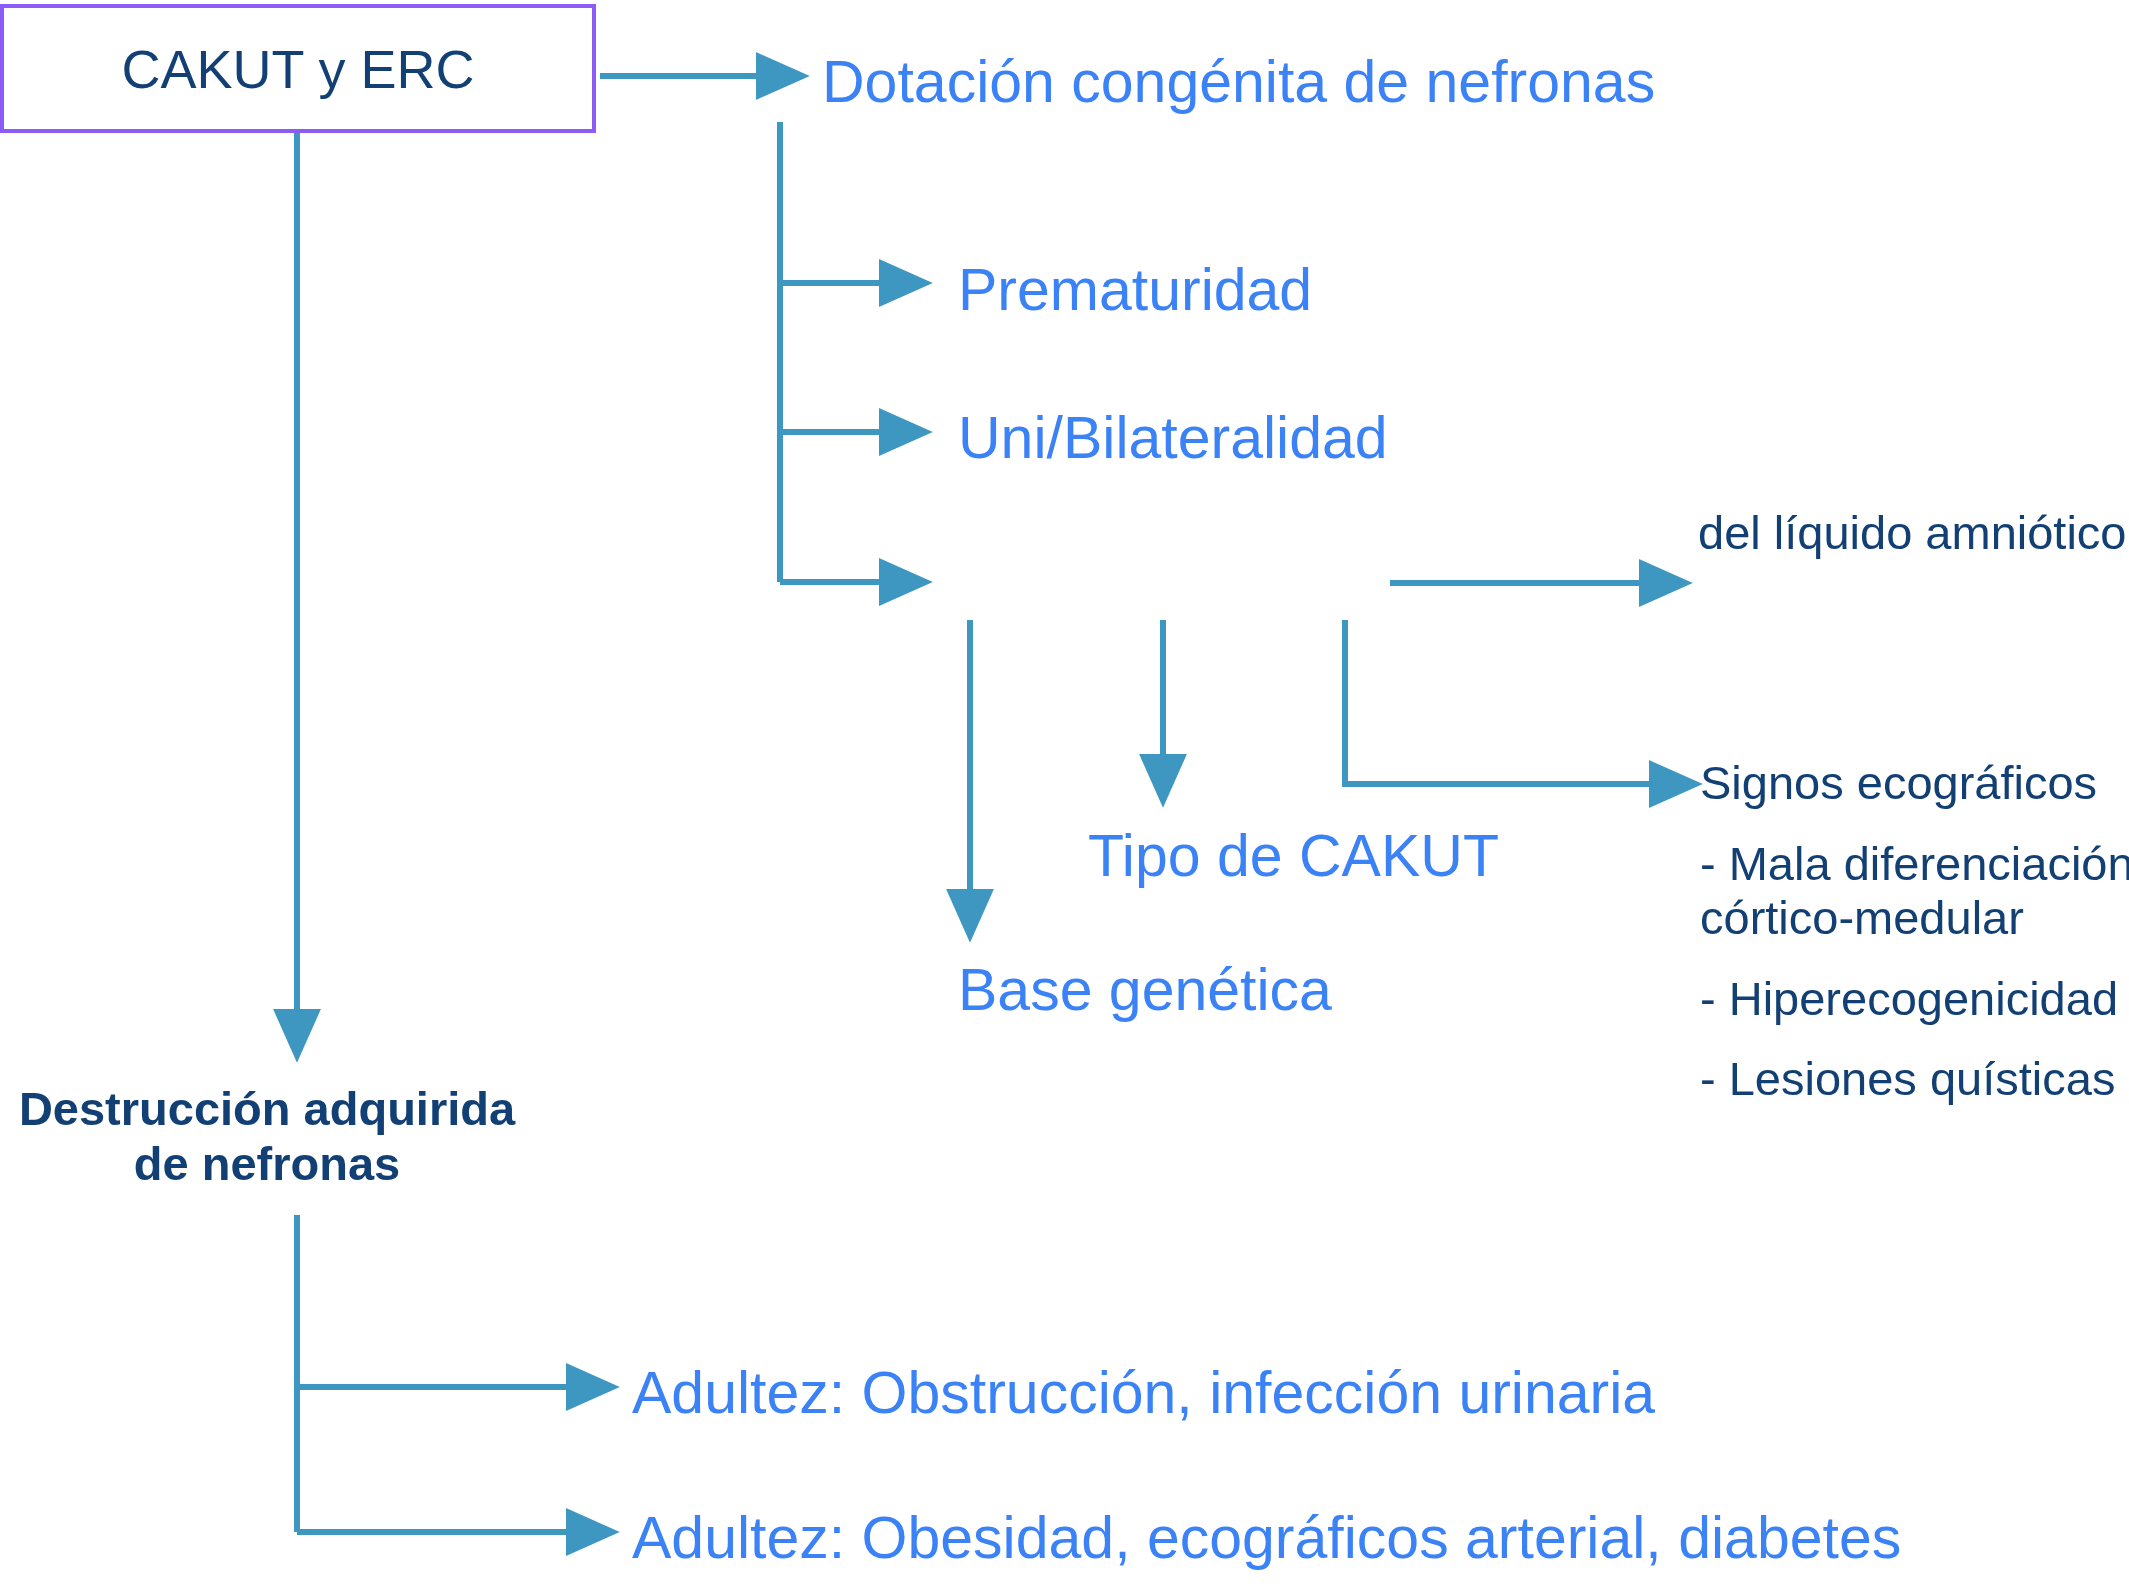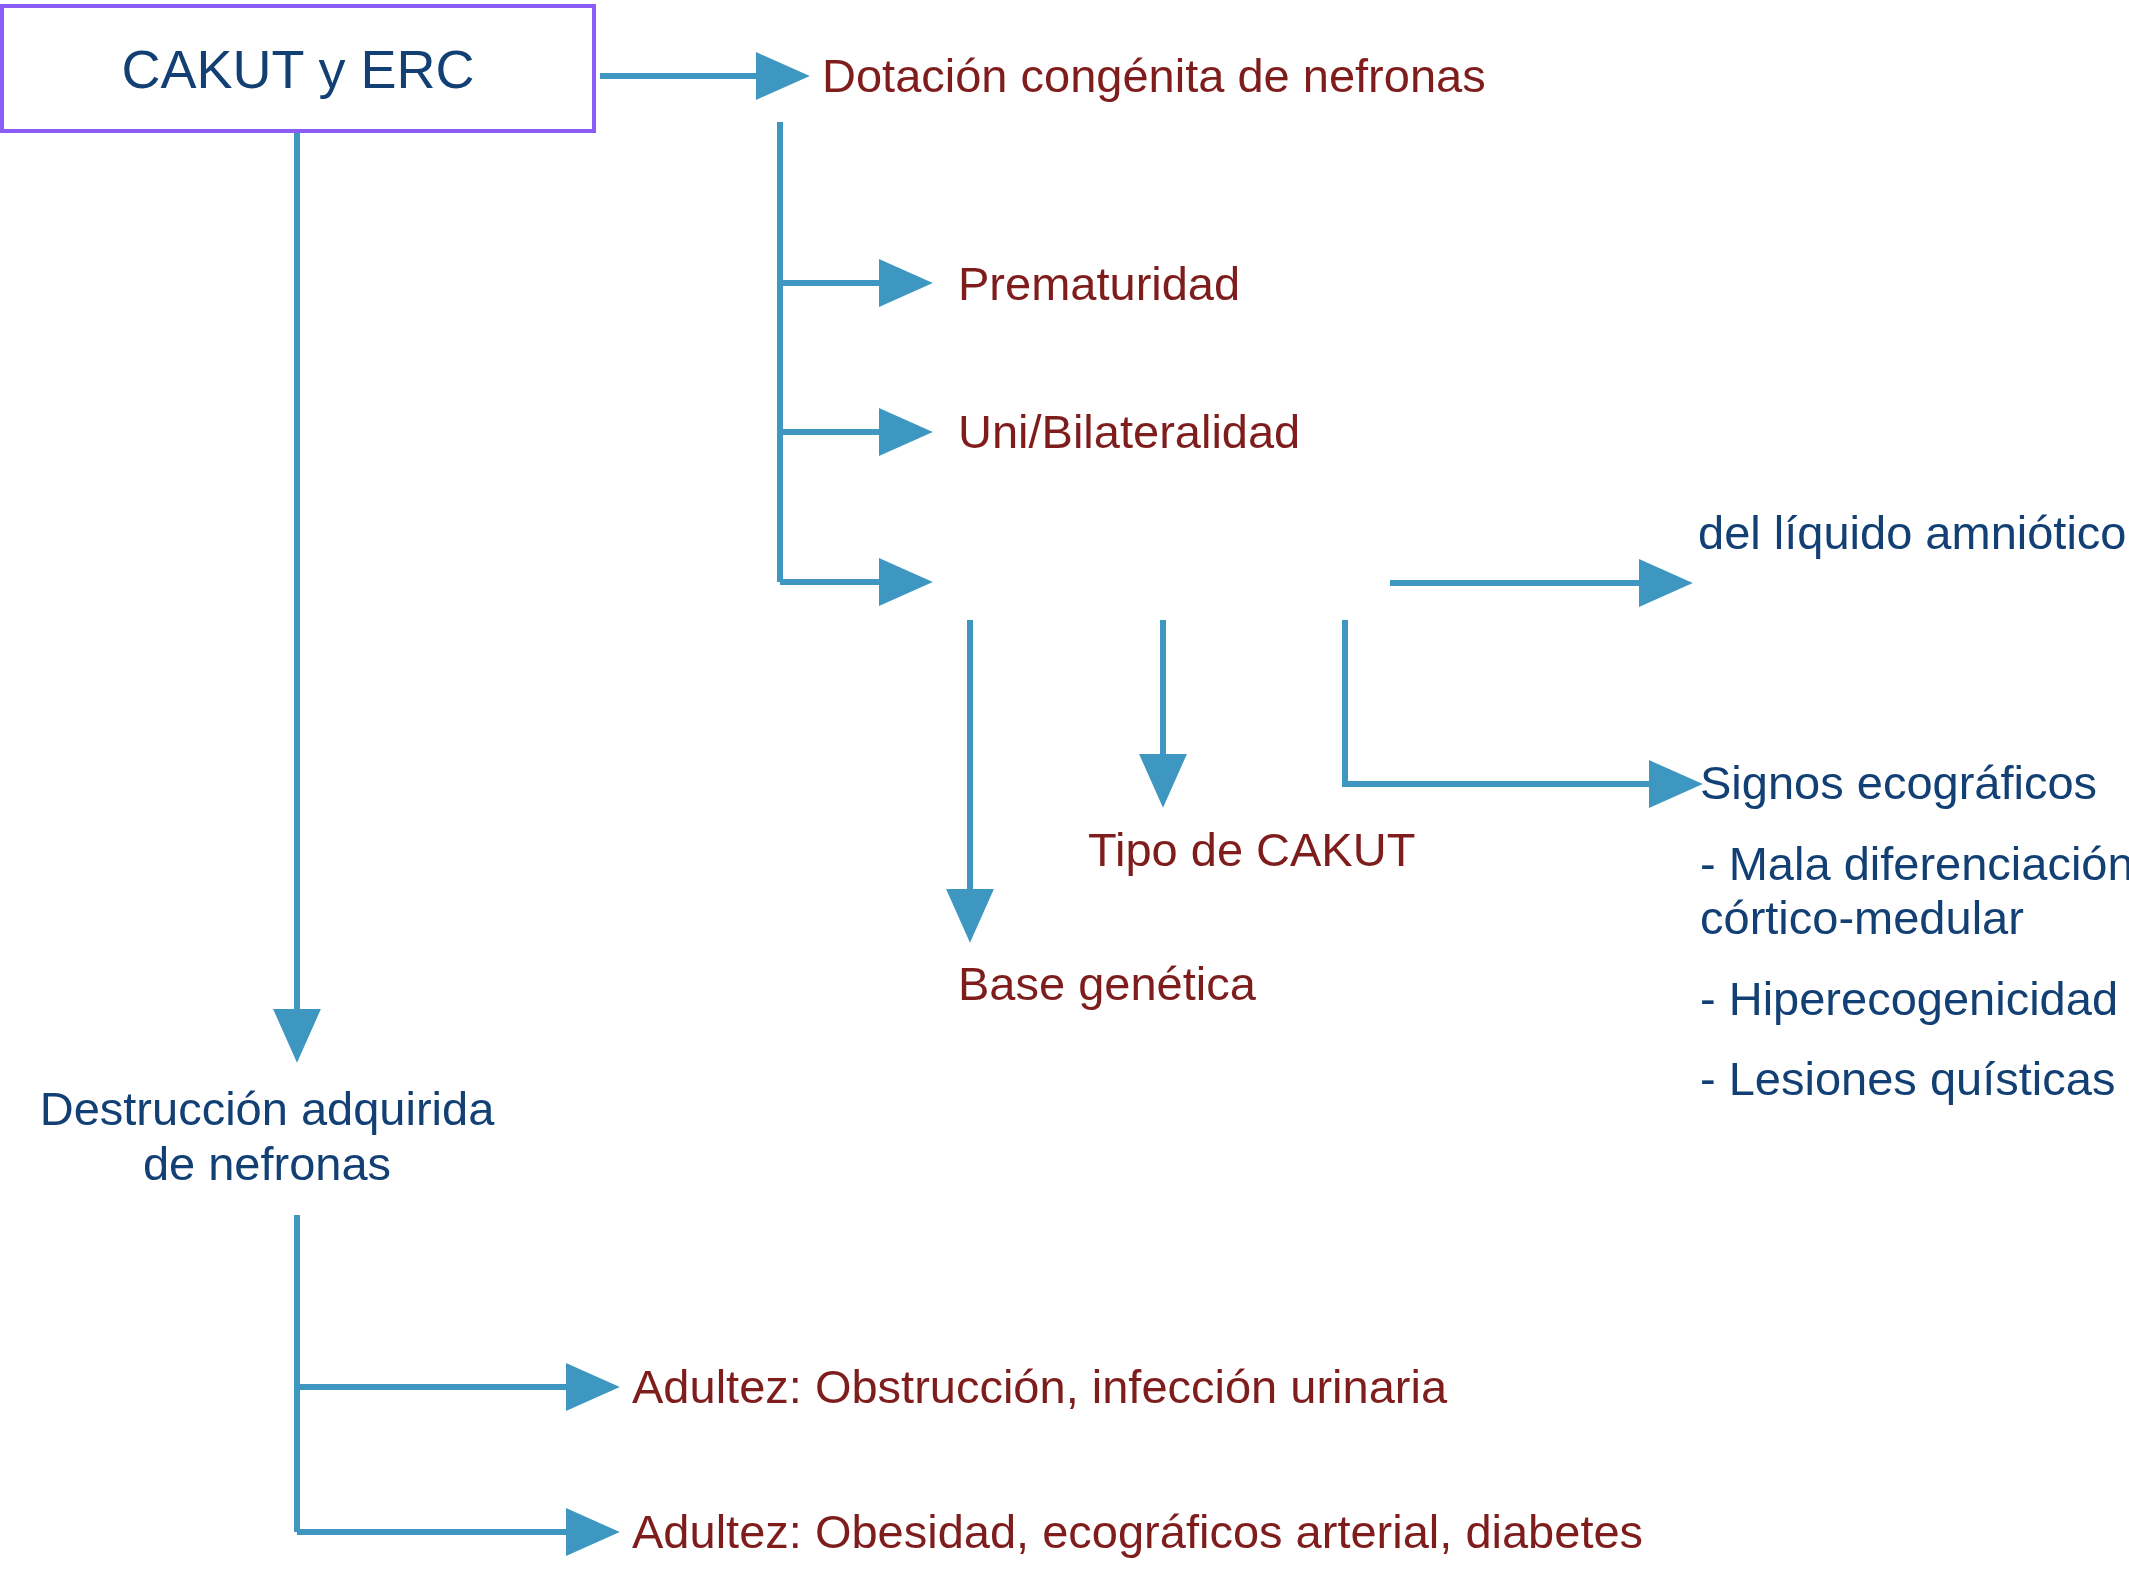--- a/index.html
+++ b/index.html
@@ -17,23 +17,23 @@
   }
   #wires {
     position: absolute;
     left: 0;
     top: 0;
     width: 2129px;
     height: 1589px;
   }
   .node-text {
     position: absolute;
-    color: #7f1d1d;
+    color: #3b82f6;
     font-family: "Liberation Sans", sans-serif;
-    font-size: 47px;
+    font-size: 59px;
     line-height: 1.18;
     white-space: pre;
     letter-spacing: 0px;
   }
   .root-box {
     position: absolute;
     box-sizing: border-box;
     border: 4px solid #8b5cf6;
     background: #ffffff;
     display: flex;
@@ -139,21 +139,21 @@
   </div>
 
   <div class="sub-list" style="left:1700px; top:756px;">
     <div>Signos ecográficos</div>
     <div class="gap">- Mala diferenciación</div>
     <div>córtico-medular</div>
     <div class="gap">- Hiperecogenicidad</div>
     <div class="gap">- Lesiones quísticas</div>
   </div>
 
-  <div class="sub-list center" style="left:12px; top:1082px; width:510px; text-align:center;">
+  <div class="sub-list center" style="left:12px; top:1082px; width:510px; text-align:center;font-weight:bold;">
     <div>Destrucción adquirida</div>
     <div>de nefronas</div>
   </div>
 
   <div class="node-text" style="left:632px; top:1359px;">Adultez: Obstrucción, infección urinaria</div>
 
   <div class="node-text" style="left:632px; top:1504px;">Adultez: Obesidad, ecográficos arterial, diabetes</div>
 
 </div>
 

